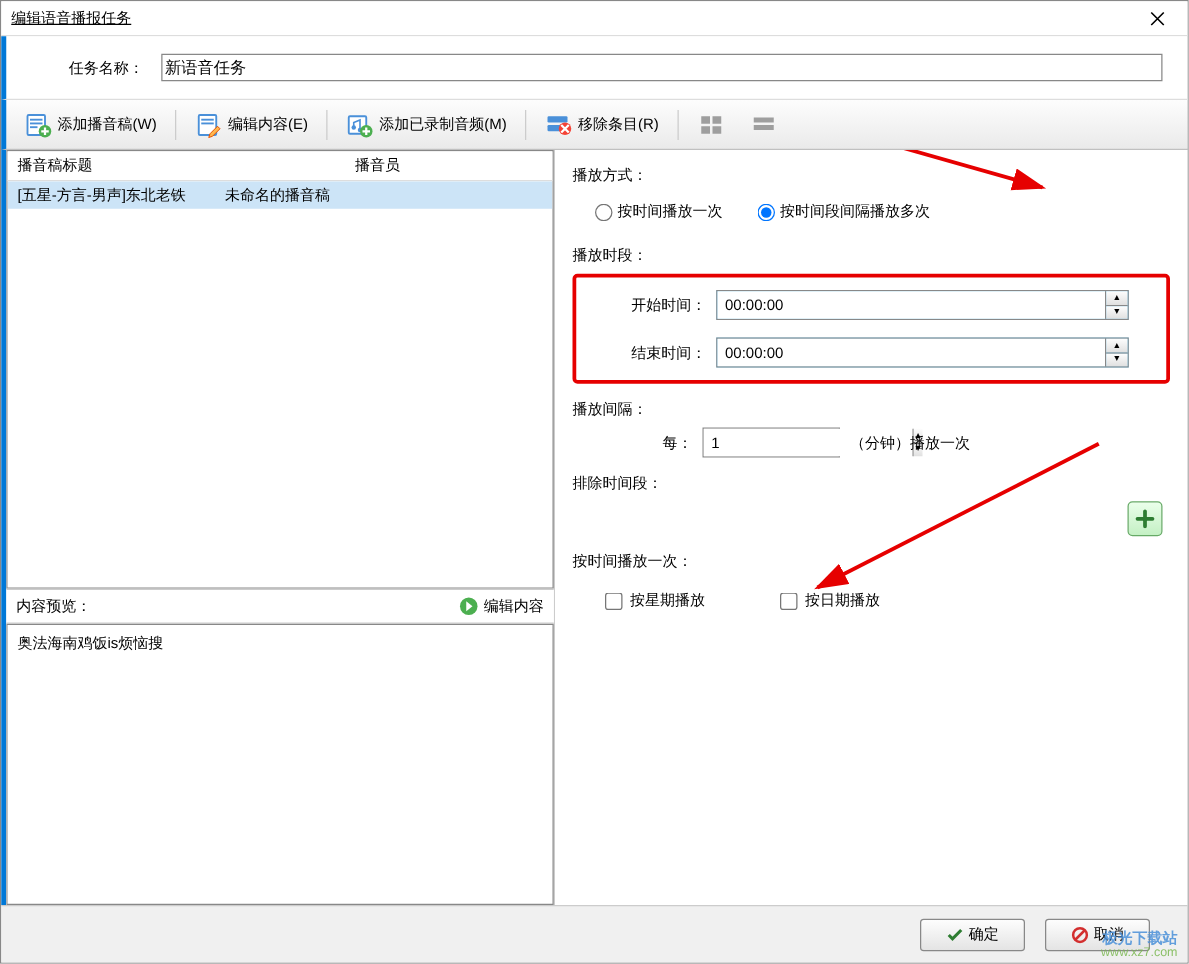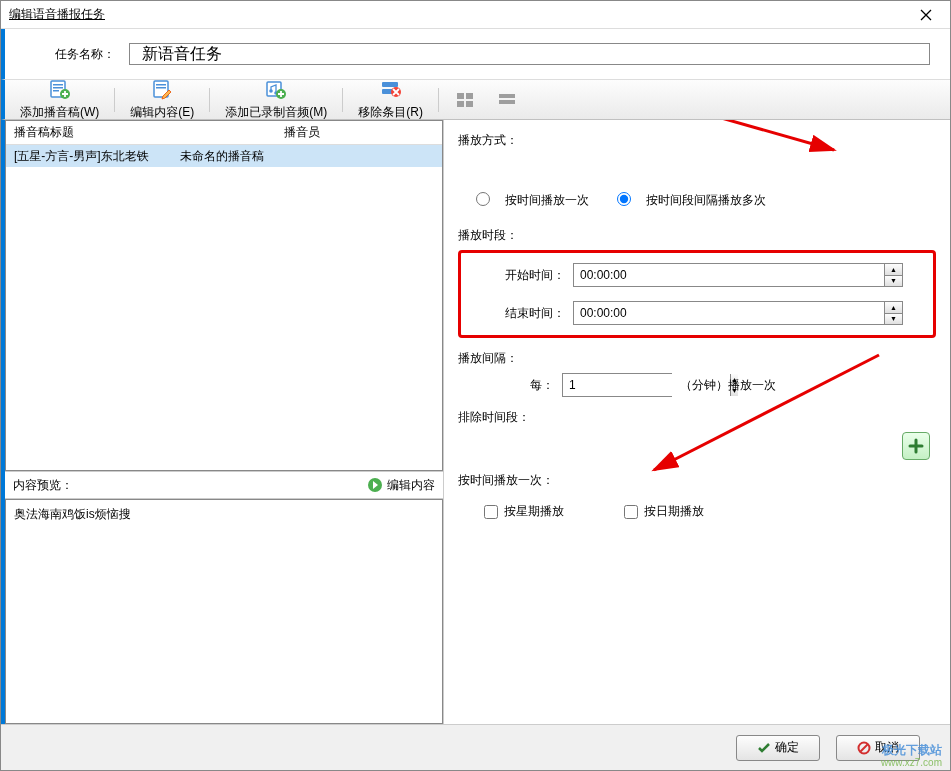--- a/index.html
+++ b/index.html
@@ -6,24 +6,24 @@
 body { background: #fff; width: 951px; height: 771px; overflow: hidden; position: relative; }
 
 .window { width: 951px; height: 771px; border: 1px solid #888; display: flex; flex-direction: column; background: #f0f0f0; }
 
 .titlebar { height: 28px; background: #fff; display: flex; align-items: center; padding: 0 8px; border-bottom: 1px solid #ddd; text-decoration: underline; }
 .titlebar .title { flex: 1; font-size: 12px; color: #000; }
 .titlebar .close-btn { width: 32px; height: 20px; display: flex; align-items: center; justify-content: center; cursor: pointer; font-size: 16px; }
 
 .name-row { display: flex; align-items: center; padding: 14px 20px; gap: 14px; background: #fff; border-bottom: 1px solid #ddd; border-left: 4px solid #0078d7; }
 .name-row label { width: 90px; text-align: right; }
-.name-row input { flex: 1; height: 22px; border: 1px solid #888; background: #fff; padding: 0 12px; font-size: 16px; }
+.name-row input { flex: 1; height: 22px; border: 1px solid #888; background: #fff; padding: 0 2px; font-size: 13px; }
 
 .toolbar { height: 40px; display: flex; align-items: center; padding: 4px 8px; gap: 6px; background: linear-gradient(#fdfdfd,#eaeaea); border-bottom: 1px solid #c0c0c0; border-left: 4px solid #0078d7; }
-.tb-btn { display: flex; align-items: center; gap: 4px; padding: 3px 6px; border: 1px solid transparent; border-radius: 3px; cursor: pointer; flex-direction: column; }
+.tb-btn { display: flex; align-items: center; gap: 4px; padding: 3px 6px; border: 1px solid transparent; border-radius: 3px; cursor: pointer; }
 .tb-icon { width: 22px; height: 22px; display: inline-block; }
 .tb-sep { width: 1px; height: 24px; background: #ccc; margin: 0 2px; }
 
 .content { flex: 1; display: flex; background: #fff; border-left: 4px solid #0078d7; overflow: hidden; }
 
 .left-col { width: 439px; display: flex; flex-direction: column; border-right: 1px solid #ccc; }
 .list-area { flex: 1; border: 1px solid #888; margin: 0; display: flex; flex-direction: column; overflow: hidden; }
 .list-header { display: flex; background: #fff; border-bottom: 1px solid #ddd; height: 24px; align-items: center; }
 .list-header .col { padding: 0 8px; font-weight: normal; }
 .list-header .col1 { width: 270px; }
@@ -36,21 +36,21 @@
 .list-row .col2 { flex: 1; }
 
 .preview-header { display: flex; align-items: center; padding: 4px 8px; border-top: 1px solid #ccc; border-bottom: 1px solid #ccc; background: #fff; height: 28px; }
 .preview-header .lbl { flex: 1; }
 .preview-header .edit-link { display: flex; align-items: center; gap: 4px; cursor: pointer; }
 .preview-body { flex: 0 0 225px; border: 1px solid #888; background: #fff; padding: 6px 8px; overflow: auto; }
 
 .right-col { flex: 1; padding: 6px 14px; display: flex; flex-direction: column; gap: 6px; position: relative; }
 .section-label { margin-top: 6px; }
 .radio-row { display: flex; gap: 28px; padding: 6px 18px; align-items: center; }
-.radio-row label { display: flex; gap: 15px; cursor: pointer; margin-top: 31px; }
+.radio-row label { display: flex; align-items: center; gap: 4px; cursor: pointer; }
 input[type=radio], input[type=checkbox] { width: 14px; height: 14px; }
 
 .red-box { border: 3px solid #e60000; border-radius: 4px; padding: 10px 30px; display: flex; flex-direction: column; gap: 14px; }
 .field-row { display: flex; align-items: center; gap: 8px; }
 .field-row .flabel { width: 74px; text-align: right; }
 .time-input { flex: 1; display: flex; border: 1px solid #888; height: 24px; background: #7dd3fc; }
 .time-input input { flex: 1; border: none; padding: 0 6px; outline: none; }
 .spinner { width: 18px; display: flex; flex-direction: column; border-left: 1px solid #888; }
 .spinner div { flex: 1; display: flex; align-items: center; justify-content: center; font-size: 7px; background: linear-gradient(#fdfdfd,#e0e0e0); cursor: pointer; }
 .spinner div:first-child { border-bottom: 1px solid #888; }

